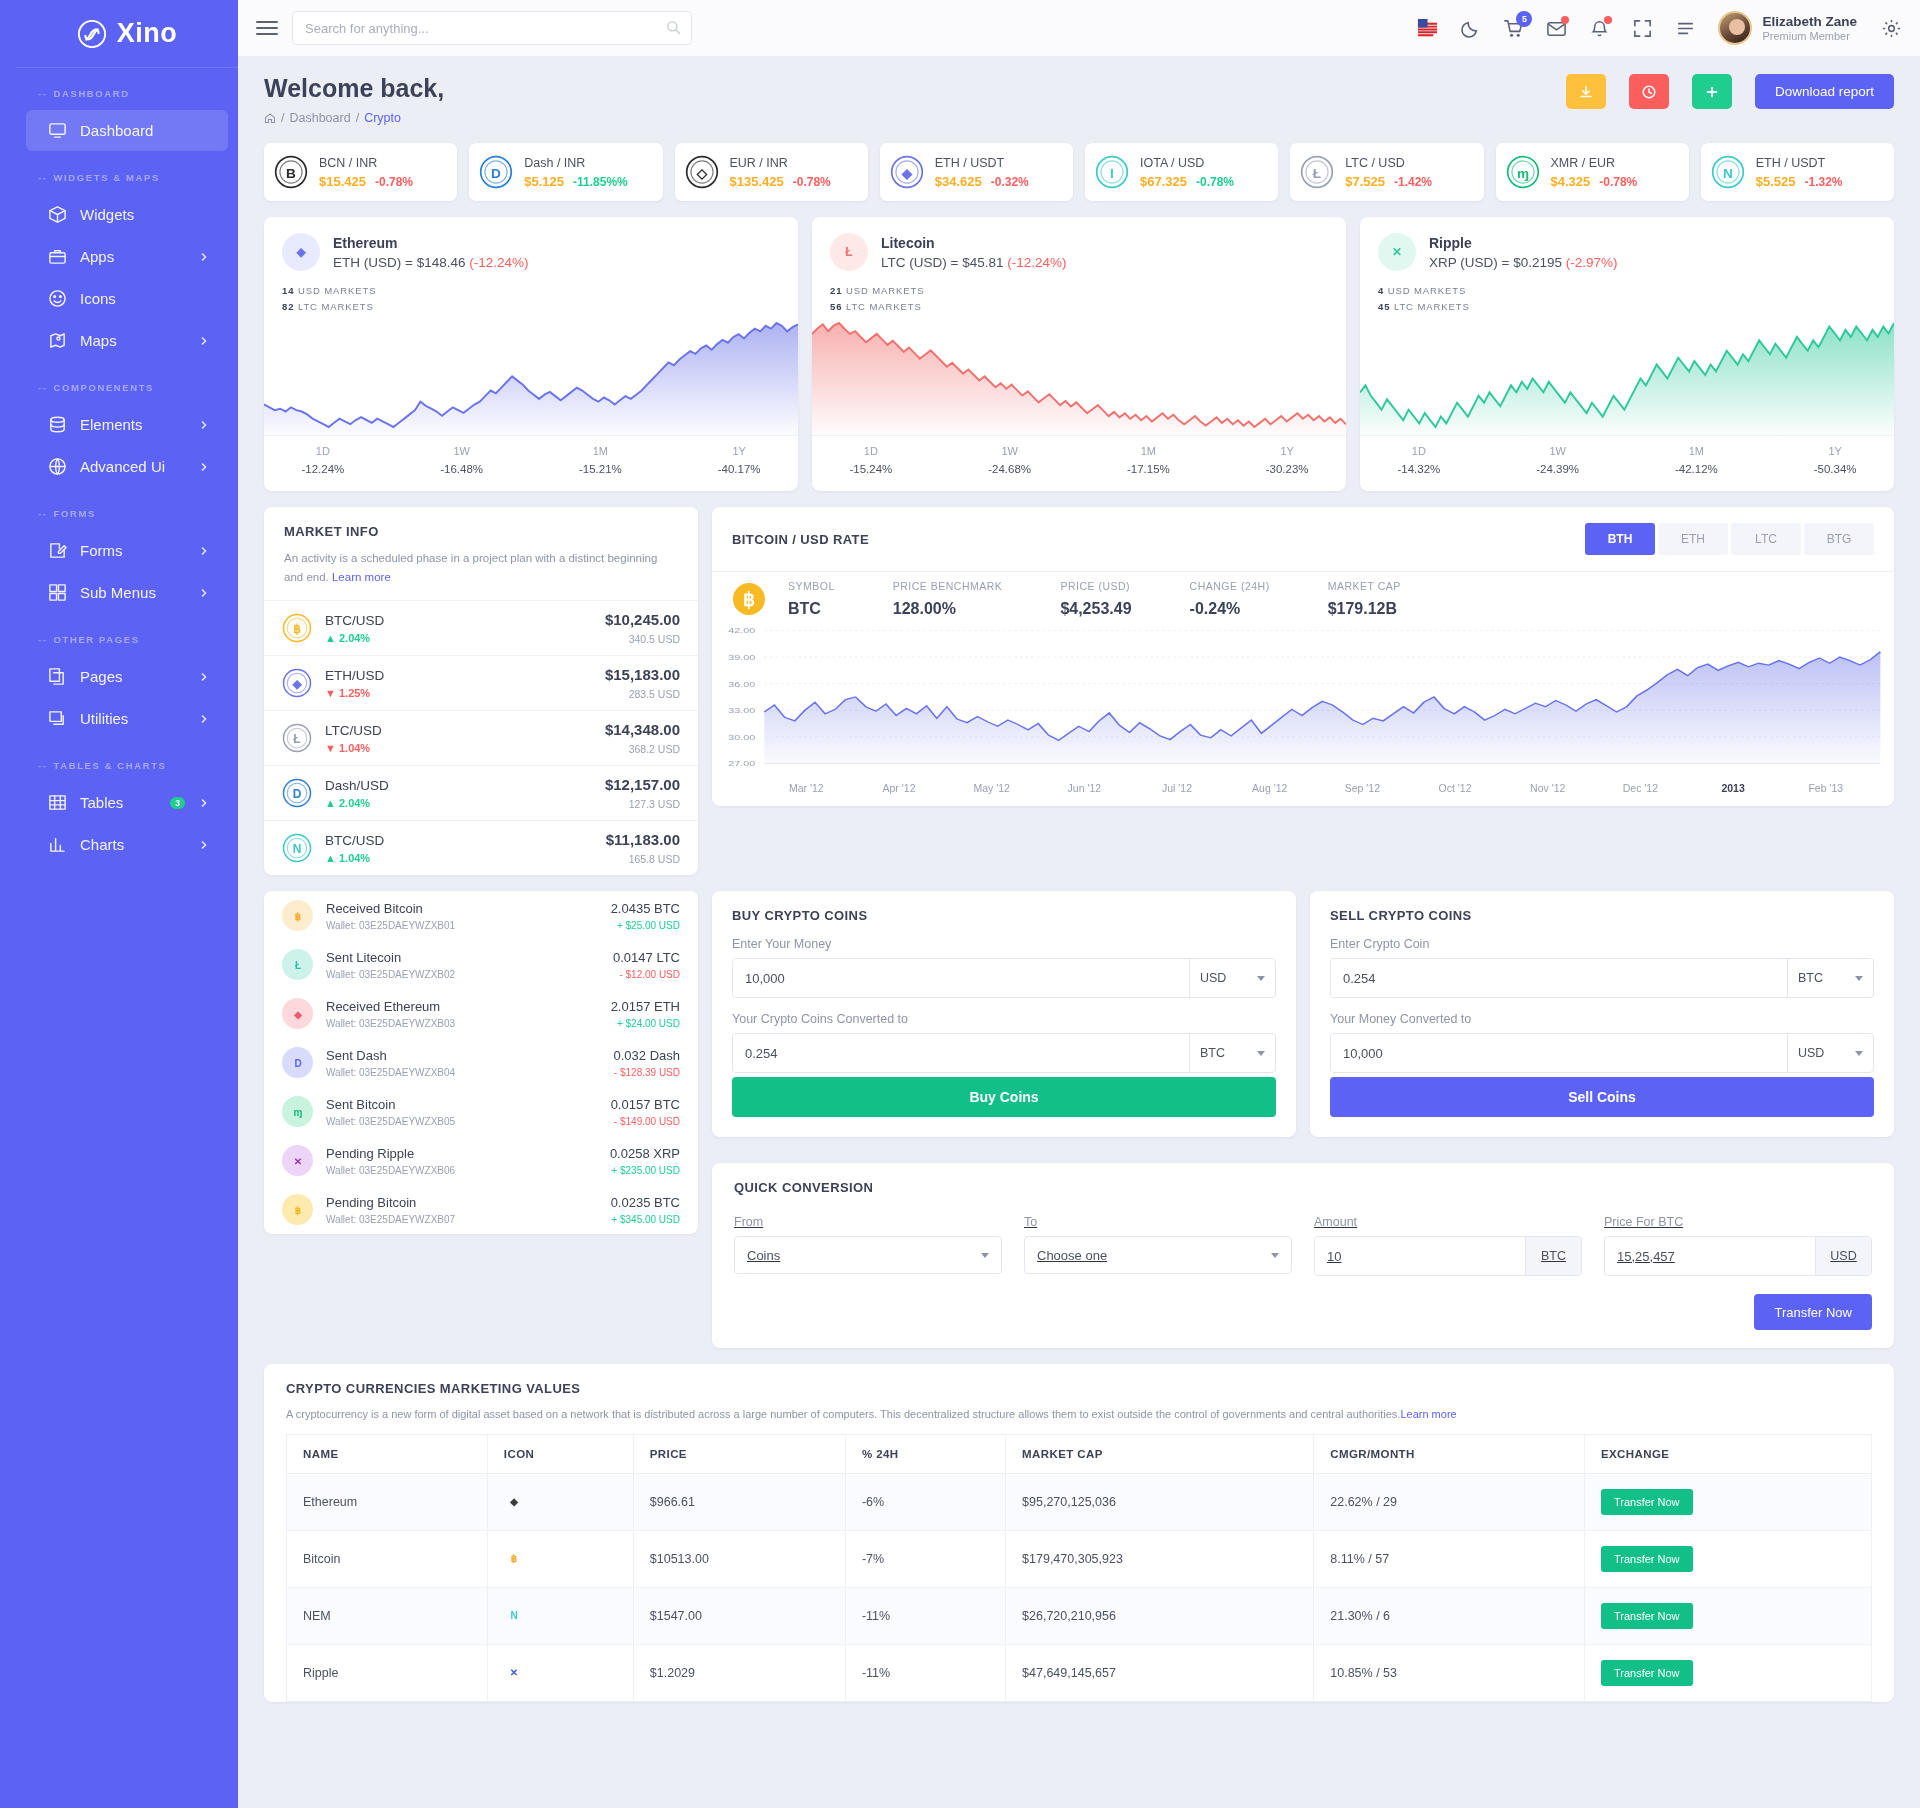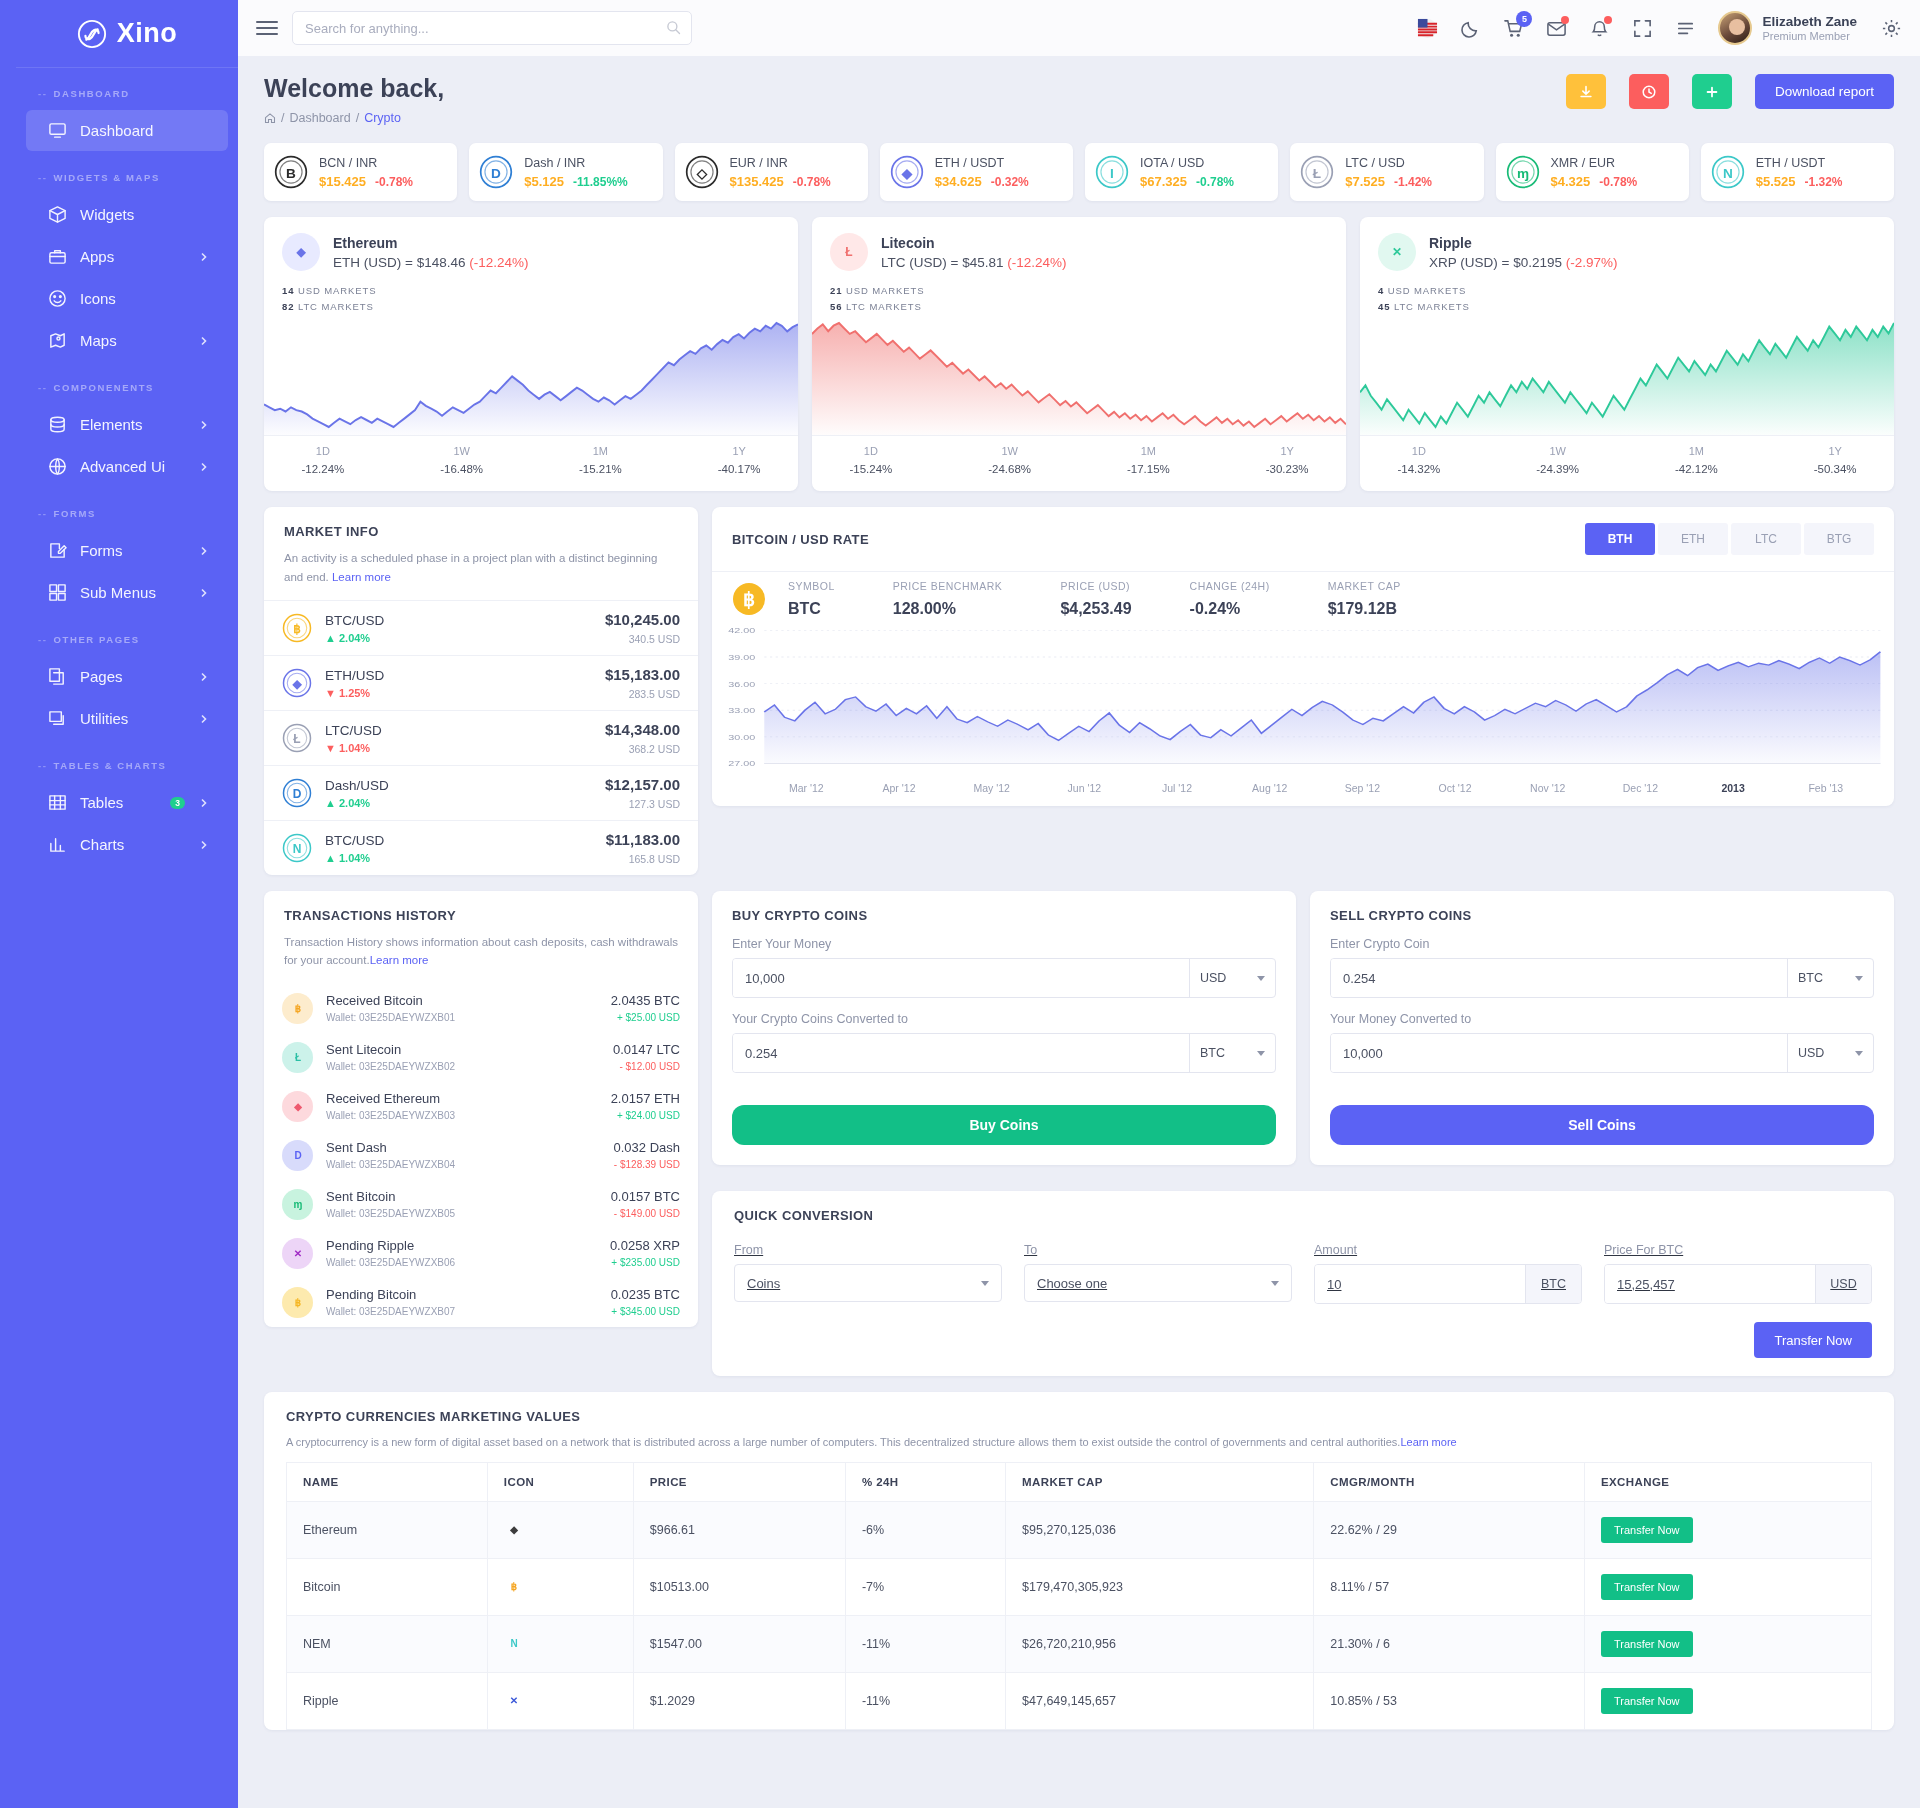--- a/index.html
+++ b/index.html
@@ -200,22 +200,22 @@
     flex: 1; border: none; height: 38px; padding: 0 12px; font-size: 13px; color: #4b5162;
     outline: none; font-family: "Liberation Sans", sans-serif; min-width:0;
   }
   .unit-sel {
     width: 86px; border-left: 1px solid #e3e5ef; display: flex; align-items: center;
     justify-content: space-between; padding: 0 10px; font-size: 12.5px; color: #4b5162; cursor:pointer;
   }
   .caret { width: 0; height: 0; border-left: 4px solid transparent; border-right: 4px solid transparent;
            border-top: 5px solid #8e94a8; }
   .big-btn {
-    width: 100%; height: 40px; border: none; border-radius: 12px; color: #fff;
-    font-size: 14px; font-weight: bold; margin-top: 32px; cursor: pointer;
+    width: 100%; height: 40px; border: none; border-radius: 4px; color: #fff;
+    font-size: 14px; font-weight: bold; margin-top: 4px; cursor: pointer;
     font-family: "Liberation Sans", sans-serif;
   }
   .btn-green { background: #12bf87; }
   .btn-blue { background: #5b62f4; }
 
   .qc-card { padding: 17px 22px 18px; }
   .qc-grid { display: flex; gap: 22px; margin-top: 6px; }
   .qc-col { flex: 1; min-width: 0; text-decoration: underline; }
   .qc-sel {
     height: 38px; border: 1px solid #e3e5ef; border-radius: 4px; display: flex;
@@ -942,26 +942,20 @@
               <span>Dec '12</span>
               <span class="bold">2013</span>
               <span>Feb '13</span>
             </div>
         </div>
       </div>
 
       <div class="row3">
 
         <div class="card tx-card">
-          <div class="panel-pad">
-            <div class="panel-title">TRANSACTIONS HISTORY</div>
-            <div class="panel-desc">
-              <span>Transaction History shows information about cash deposits, cash withdrawals for your account.</span><a class="lnk" href="#">Learn more</a>
-            </div>
-          </div>
           <div id="tx-rows">
               <div class="tx-row">
                 <span class="tx-ico" style="background:#fdeccd">
       <svg viewBox="0 0 40 40" width="20" height="20">
     <text x="20" y="27" font-size="20" font-weight="bold" fill="#f5a623" text-anchor="middle" font-family="Liberation Sans, sans-serif">฿</text>
                   </svg>
                 </span>
     <div class="tx-mid">
       <div class="tx-t">Received Bitcoin</div>
       <div class="tx-w">Wallet: 03E25DAEYWZXB01</div>

